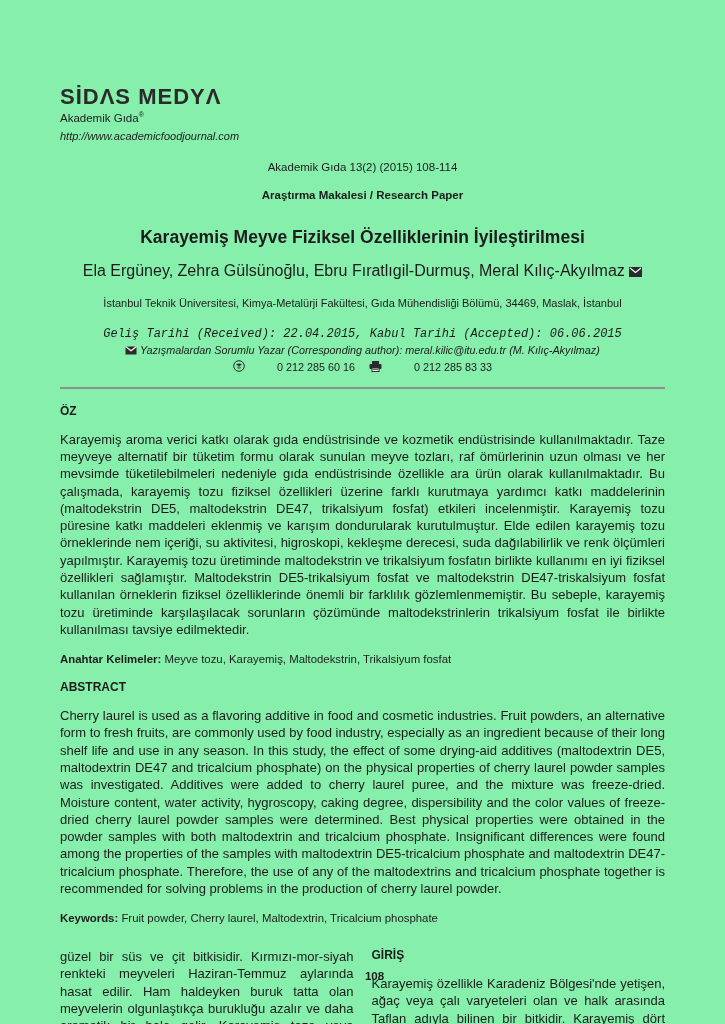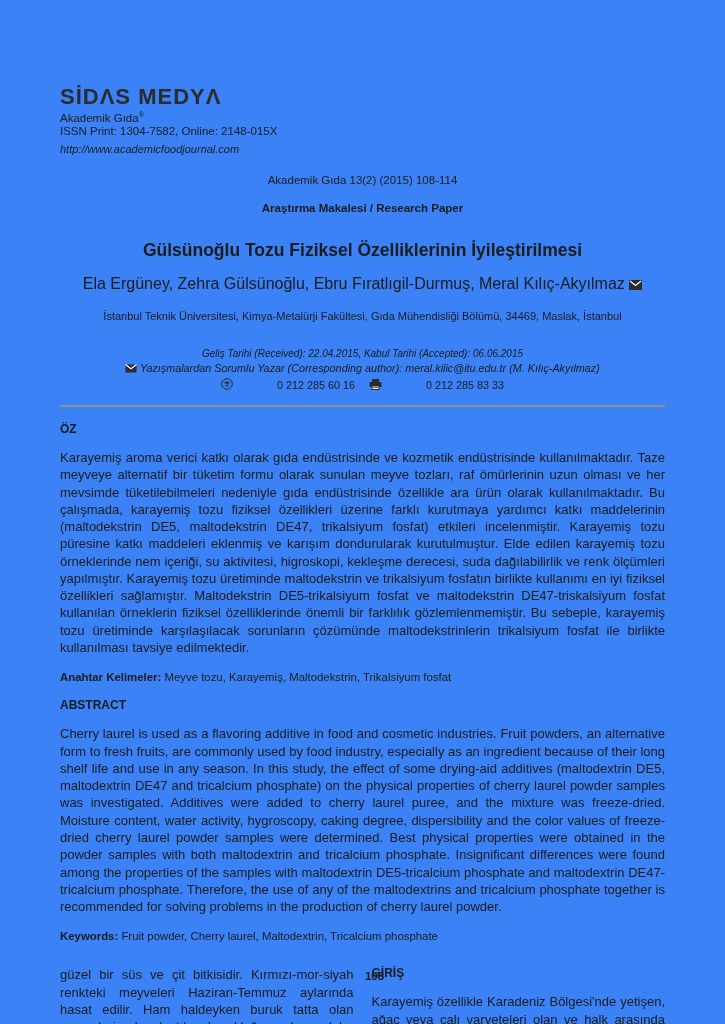--- a/index.html
+++ b/index.html
@@ -1,19 +1,19 @@
 <!DOCTYPE html>
 <html><head>
 <meta charset="utf-8">
 <style>
   html,body{margin:0;padding:0;background:#e9e9e9;}
   .page{
     position:relative;
     width:725px;height:1024px;
-    background:#3b82f6;
+    background:#86efac;
     box-sizing:border-box;
     padding:86px 60px 0 60px;
     font-family:"Liberation Sans",sans-serif;
     color:#1c1c1c;
     overflow:hidden;
   }
   
   .logo{
     font-size:22px;font-weight:bold;letter-spacing:1px;
     color:#2b2b2b;line-height:1;
@@ -24,24 +24,24 @@
   .url{font-size:11px;font-style:italic;margin-top:6px;}
 
   .center{text-align:center;}
   .citation{font-size:11.5px;margin-top:19px;}
   .article-type{font-size:11.5px;font-weight:bold;margin-top:16px;}
 
   .title{font-size:17.5px;font-weight:bold;margin-top:26px;line-height:1.2;}
   .authors{font-size:16px;margin-top:14px;}
   .affiliation{font-size:11px;margin-top:17px;}
 
-  .meta{font-size:10px;font-style:italic;margin-top:25px;line-height:1.4;}
+  .meta{font-size:12px;font-style:italic;margin-top:17px;line-height:1.4;font-family:Liberation Mono, monospace;}
   .meta2{font-size:10.8px;font-style:italic;line-height:1.4;}
   .phones{font-size:10.8px;margin-top:2px;}
-  .phones .num{margin:0 14px 0 16px;padding-left:28px;}
+  .phones .num{margin:0 14px 0 4px;padding-left:28px;}
   .phones .num:last-child{margin-right:0;}
 
   .divider{border:0;border-top:2px solid #8f8f8f;margin:14px 0 0 0;}
 
   .sec-heading{font-size:12px;font-weight:bold;margin-top:15px;}
   .body-text{
     font-size:13px;line-height:1.33;text-align:justify;margin-top:13px;
   }
   .kw-line{font-size:11.4px;margin-top:15px;}
   .kw-line b{font-weight:bold;}
@@ -64,28 +64,27 @@
 </head>
 <body>
 
 <div class="page">
 
   <div>
     <div class="logo">SİDΛS MEDYΛ</div>
     <div class="journal-name">
       <span>Akademik Gıda</span><sup>®</sup>
     </div>
-    <div class="issn">ISSN Print: 1304-7582, Online: 2148-015X</div>
     <div class="url">http://www.academicfoodjournal.com</div>
   </div>
 
   <div class="citation center">Akademik Gıda 13(2) (2015) 108-114</div>
   <div class="article-type center">Araştırma Makalesi / Research Paper</div>
 
-  <h1 class="title center" style="margin:26px 0 0 0;">Gülsünoğlu Tozu Fiziksel Özelliklerinin İyileştirilmesi</h1>
+  <h1 class="title center" style="margin:26px 0 0 0;">Karayemiş Meyve Fiziksel Özelliklerinin İyileştirilmesi</h1>
   <div class="authors center">
     <span>Ela Ergüney, Zehra Gülsünoğlu, Ebru Fıratlıgil-Durmuş, Meral Kılıç-Akyılmaz</span>
     <span class="icon">
       <svg width="13" height="10" viewBox="0 0 13 10">
           <rect x="0.5" y="0.5" width="12" height="9" fill="#2b2b2b" stroke="#2b2b2b"></rect>
           <path d="M1 1 L6.5 5.5 L12 1" stroke="#ffffff" stroke-width="1.2" fill="none"></path>
         </svg>
     </span>
   </div>
   <div class="affiliation center">İstanbul Teknik Üniversitesi, Kimya-Metalürji Fakültesi, Gıda Mühendisliği Bölümü, 34469, Maslak, İstanbul</div>

